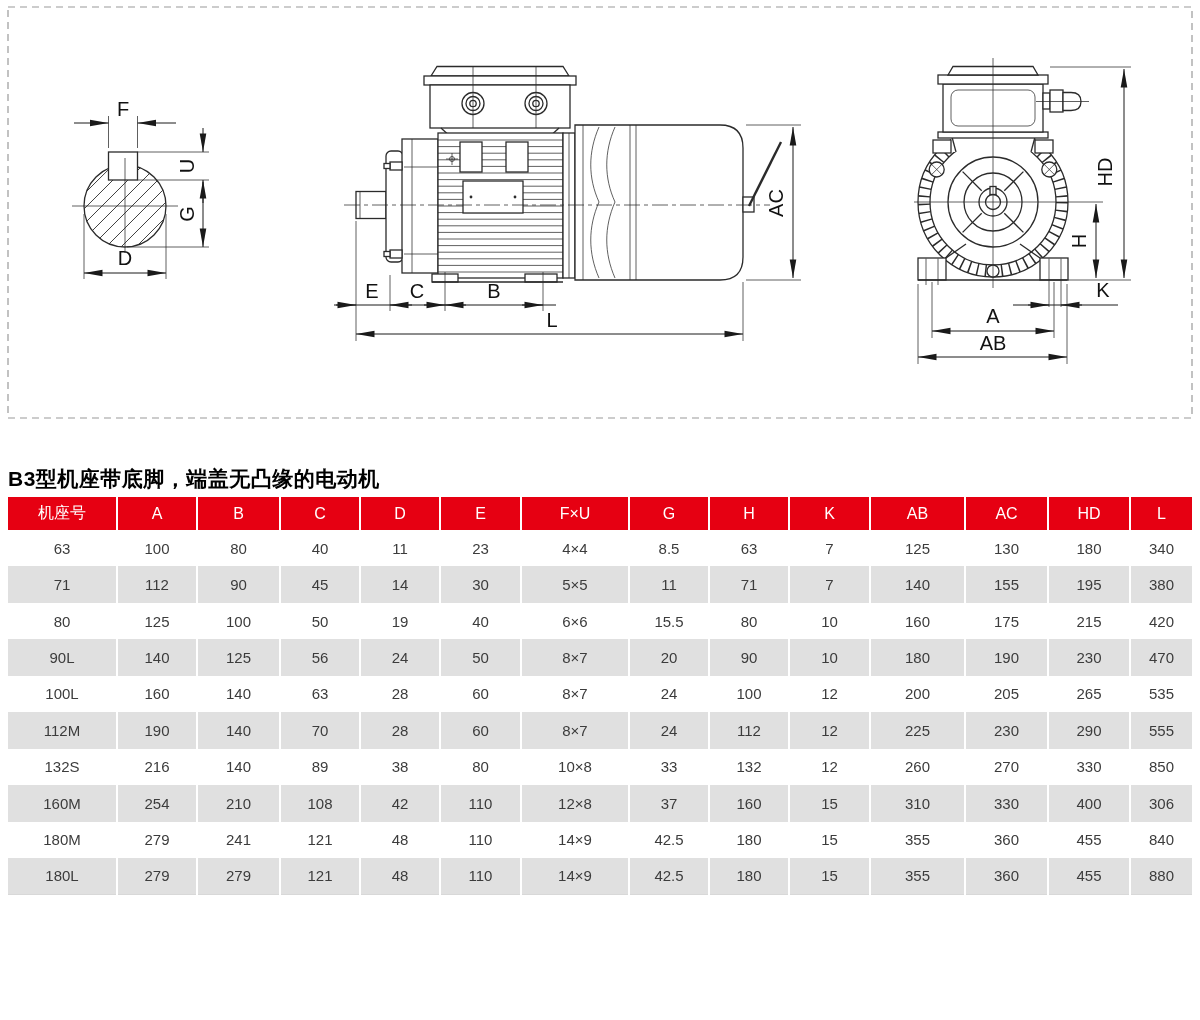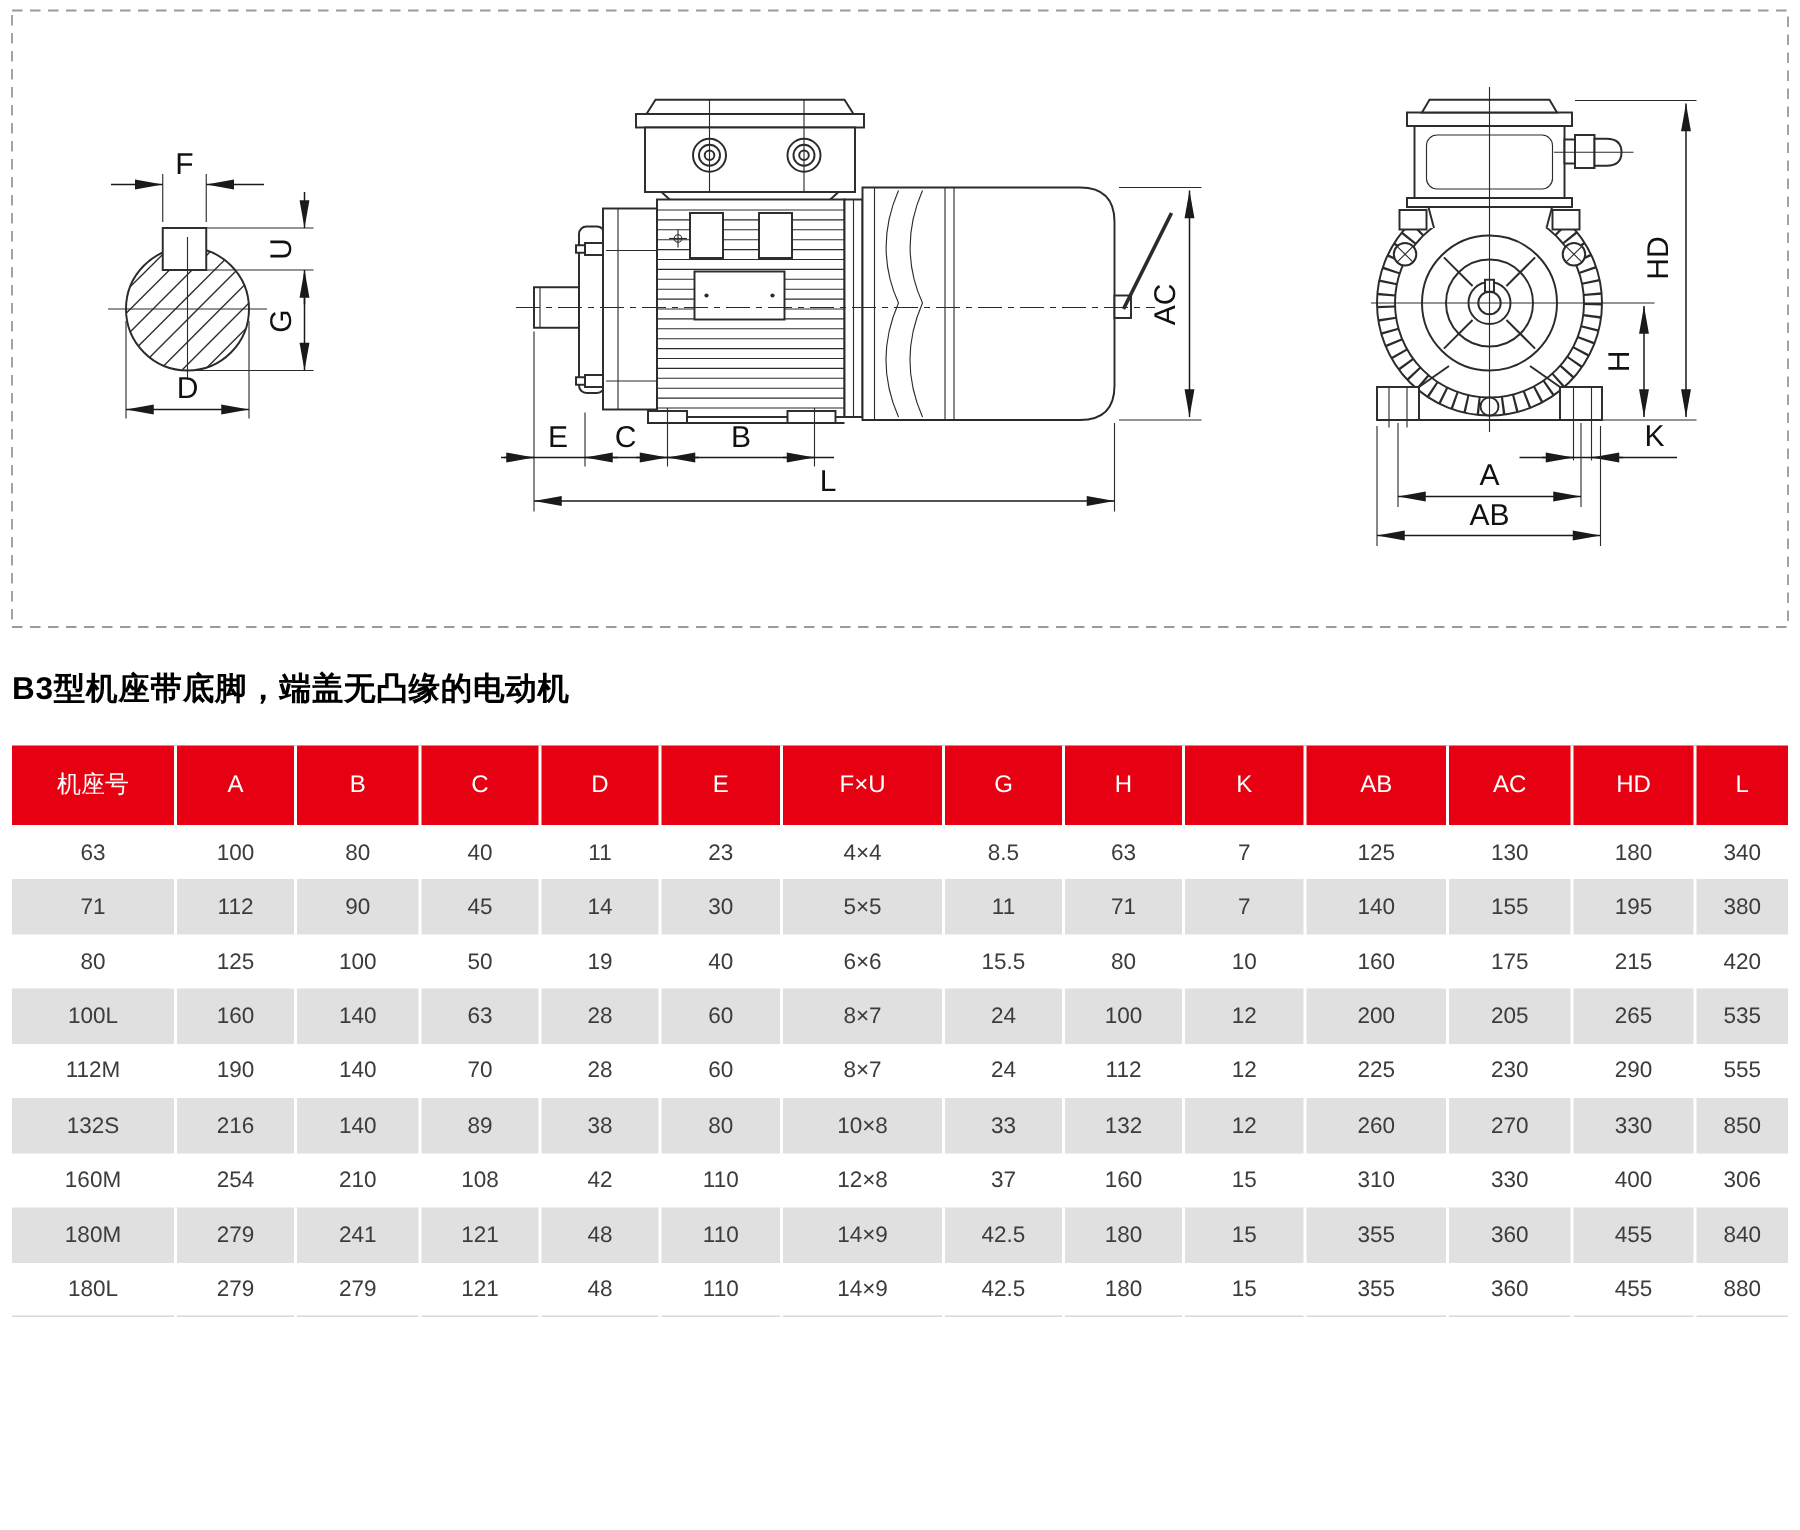--- a/index.html
+++ b/index.html
@@ -10,27 +10,27 @@
   #draw-svg { position:absolute; left:0; top:0; }
 
   .ln   { stroke:var(--ink); stroke-width:1.3; fill:none; }
   .lnw  { stroke:var(--ink); stroke-width:1.3; fill:#fff; }
   .thin { stroke:var(--ink); stroke-width:0.75; fill:none; }
   .dim  { stroke:#1a1a1a; stroke-width:1; fill:none; }
   .hatch{ stroke:var(--ink); stroke-width:0.9; fill:none; }
   .lbl  { font-family:"Liberation Sans",sans-serif; font-size:20px; fill:#111;
           text-anchor:middle; }
 
-  #page-title { position:absolute; left:8px; top:445px; font-size:21px;
+  #page-title { position:absolute; left:8px; top:465px; font-size:21px;
                 font-weight:bold; color:#000; letter-spacing:0.5px;text-align:center; }
 
   #dim-table { position:absolute; left:8px; top:497px; width:1184px;
                border-collapse:collapse; table-layout:fixed; }
   #dim-table th { background:var(--red); color:#fff; font-weight:normal;
-                  font-size:16px; height:53px; border-right:2.5px solid #fff;
+                  font-size:16px; height:33px; border-right:2.5px solid #fff;
                   }
   #dim-table th:last-child { border-right:none; }
   #dim-table td { text-align:center; font-size:15px; color:#3c3c3c;
                   height:36.45px; border-right:2.5px solid #fff; }
   #dim-table td:last-child { border-right:none; }
   #dim-table tbody tr:nth-child(even) td { background:var(--gray); }
   #dim-table tbody tr:last-child td { border-bottom:1.5px solid #d8d8d8;margin-top:46px; }
 </style>
 </head>
 <body>
@@ -342,20 +342,36 @@
           <td>6×6</td>
           <td>15.5</td>
           <td>80</td>
           <td>10</td>
           <td>160</td>
           <td>175</td>
           <td>215</td>
           <td>420</td>
         </tr>
         <tr>
+          <td>90L</td>
+          <td>140</td>
+          <td>125</td>
+          <td>56</td>
+          <td>24</td>
+          <td>50</td>
+          <td>8×7</td>
+          <td>20</td>
+          <td>90</td>
+          <td>10</td>
+          <td>180</td>
+          <td>190</td>
+          <td>230</td>
+          <td>470</td>
+        </tr>
+        <tr>
           <td>100L</td>
           <td>160</td>
           <td>140</td>
           <td>63</td>
           <td>28</td>
           <td>60</td>
           <td>8×7</td>
           <td>24</td>
           <td>100</td>
           <td>12</td>

